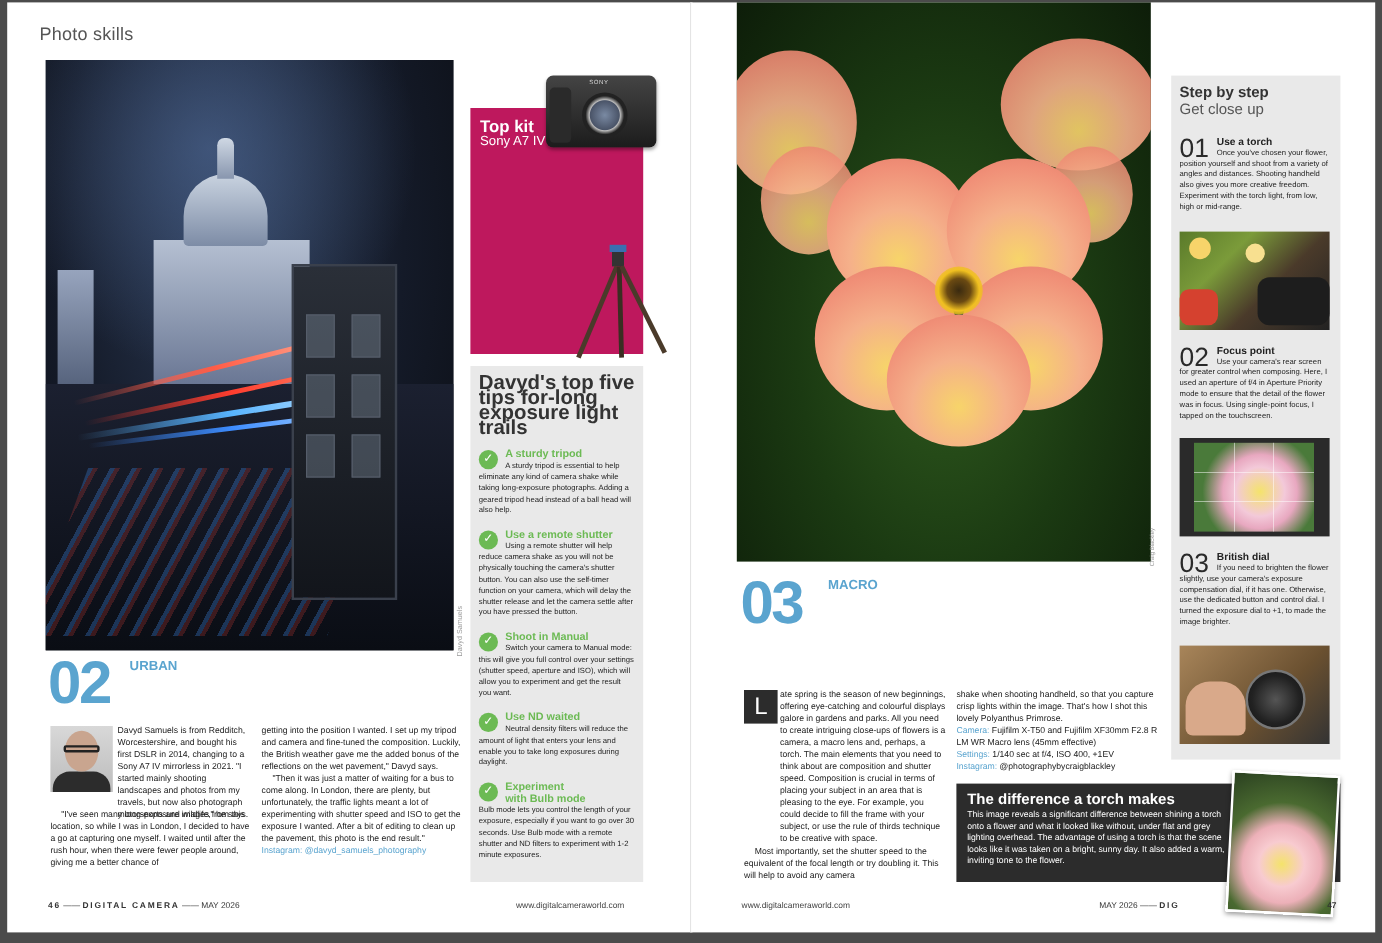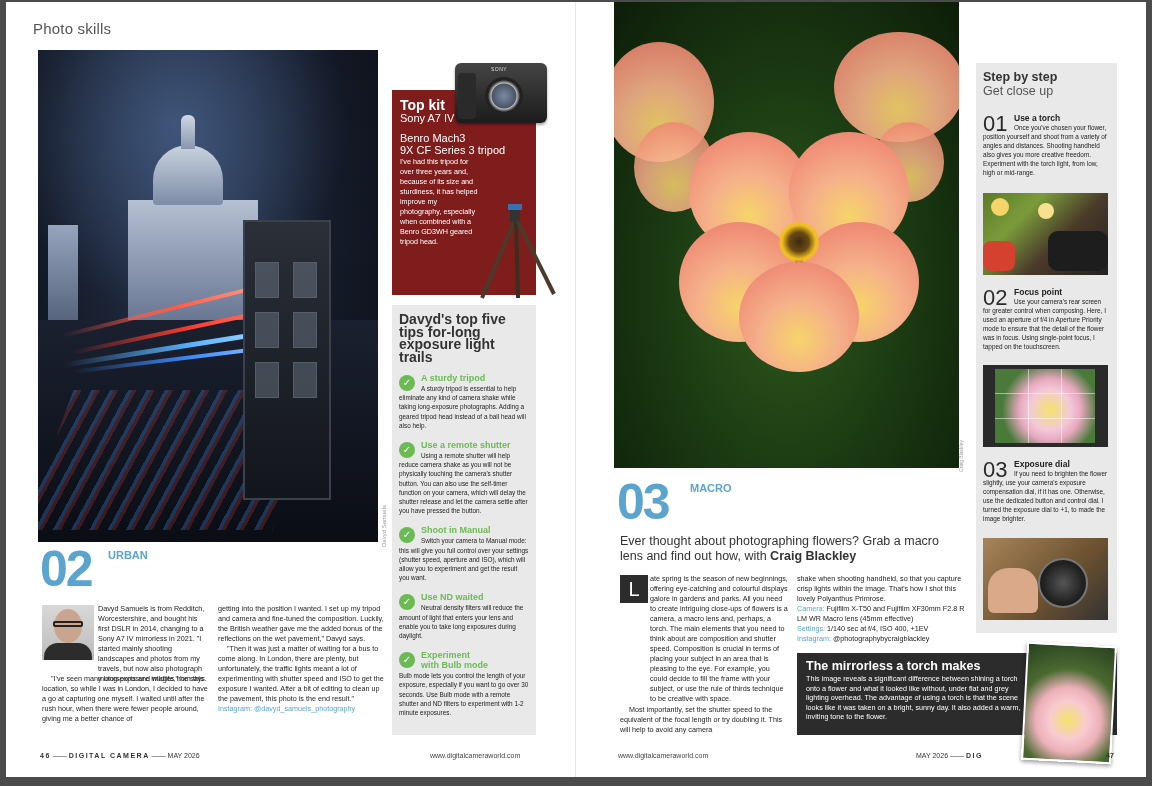--- a/index.html
+++ b/index.html
@@ -27,34 +27,34 @@
   .trail.r1 { left:20px; top:255px; width:240px; background: linear-gradient(90deg, rgba(255,80,60,0), #ff5c46, #ffb6a0); transform: rotate(-14deg); }
   .trail.r2 { left:30px; top:275px; width:250px; background: linear-gradient(90deg, rgba(255,60,40,0), #ff3d2e, #ff9a7a); transform: rotate(-12deg); }
   .trail.b1 { left:25px; top:292px; width:260px; background: linear-gradient(90deg, rgba(80,160,255,0), #58b4ff, #d8eeff); transform: rotate(-9deg); height:5px; }
   .trail.b2 { left:35px; top:305px; width:240px; background: linear-gradient(90deg, rgba(80,160,255,0), #3d8cff, #bde0ff); transform: rotate(-7deg); }
   .reflect { position:absolute; left:10px; top:340px; width:250px; height:140px; background: repeating-linear-gradient(100deg, rgba(70,150,255,0.35) 0 4px, rgba(255,70,60,0.25) 4px 8px, rgba(0,0,0,0) 8px 18px); transform: skewX(-20deg); opacity:0.8; }
   .phonebox { position:absolute; left:205px; top:170px; width:88px; height:280px; background: linear-gradient(180deg,#2a2f38,#12151b); border:2px solid #3a404c; }
   .phonebox .pane { position:absolute; width:24px; height:36px; background: rgba(180,200,220,0.25); border:1px solid #555d6a; }
   .photo-credit { position:absolute; font-size:6px; color:#999; writing-mode: vertical-rl; transform: rotate(180deg); }
 
   
-  .topkit { position:absolute; left:392px; top:90px; width:144px; height:205px; background:#7f1d1d; color:#fff; padding:8px 8px; }
+  .topkit { position:absolute; left:392px; top:90px; width:144px; height:205px; background:#be185d; color:#fff; padding:8px 8px; }
   .topkit h3 { font-size:14px; font-weight:bold; line-height:14px; }
   .topkit .sub { font-size:11px; line-height:12px; }
   .topkit p { font-size:7.2px; line-height:10px; margin-top:1px; }
   .topkit .item2 { margin-top:8px; }
   .camera-img { position:absolute; left:455px; top:63px; width:92px; height:60px; background: linear-gradient(180deg,#444,#1c1c1c); border-radius:6px; box-shadow: 0 2px 3px rgba(0,0,0,0.35); }
   .camera-img .grip { position:absolute; left:3px; top:10px; width:18px; height:46px; background:#2a2a2a; border-radius:4px; }
   .camera-img .lens-mount { position:absolute; left:30px; top:14px; width:38px; height:38px; border-radius:50%; background: radial-gradient(circle,#7a8aa3 0%,#4a5468 45%,#bbb 48%,#222 60%); }
   .camera-img .brand { position:absolute; left:36px; top:3px; font-size:5px; color:#ddd; letter-spacing:0.5px; }
   .tripod-img { position:absolute; left:470px; top:200px; width:90px; height:100px; }
 
   
   .tips { position:absolute; left:392px; top:305px; width:144px; height:430px; background:#e9e9e9; padding:8px 7px; }
-  .tips h3 { font-size:14px; line-height:12.5px; color:#333; font-weight:bold; }
+  .tips h3 { font-size:17px; line-height:12.5px; color:#333; font-weight:bold; }
   .tip { margin-top:10px; position:relative; }
   .tip .check { position:absolute; left:0; top:2px; width:16px; height:16px; border-radius:50%; background:#6cba54; color:#fff; font-size:10px; line-height:16px; text-align:center; }
   .tip .tip-title { padding-left:22px; font-size:9px; color:#6cba54; font-weight:bold; line-height:10px; }
   .tip p { font-size:6.4px; line-height:9.2px; color:#222; text-indent:22px; margin-top:1px; }
 
   
   .num02 { position:absolute; left:40px; top:545px; font-size:50px; font-weight:bold; color:#5aa4cf; line-height:48px; letter-spacing:-2px; }
   .kicker02 { position:absolute; left:108px; top:549px; font-size:11px; color:#5aa4cf; font-weight:bold; }
   .headline02 { position:absolute; left:108px; top:560px; width:290px; font-size:12.5px; line-height:13.5px; color:#222; }
   .headline02 b { font-weight:bold; }
@@ -150,25 +150,20 @@
       <div class="pane" style="left:48px;top:90px"></div>
       <div class="pane" style="left:10px;top:140px"></div>
       <div class="pane" style="left:48px;top:140px"></div>
     </div>
   </div>
   <div class="photo-credit" style="left:381px;top:505px">Davyd Samuels</div>
 
   <div class="topkit">
     <h3>Top kit</h3>
     <div class="sub">Sony A7 IV</div>
-    <div class="item2">
-      <div class="sub">Benro Mach3</div>
-      <div class="sub">9X CF Series 3 tripod</div>
-      <p style="width:80px">I've had this tripod for over three years and, because of its size and sturdiness, it has helped improve my photography, especially when combined with a Benro GD3WH geared tripod head.</p>
-    </div>
   </div>
   <div class="camera-img">
     <div class="grip"></div>
     <div class="lens-mount"></div>
     <div class="brand">SONY</div>
   </div>
   <svg class="tripod-img" viewBox="0 0 90 100">
     <rect x="38" y="4" width="14" height="6" fill="#3a6fb0"></rect>
     <rect x="40" y="10" width="10" height="12" fill="#333"></rect>
     <line x1="44" y1="22" x2="12" y2="98" stroke="#4a3a2a" stroke-width="4"></line>
@@ -240,21 +235,20 @@
       <div class="petal" style="left:-30px;top:70px;width:120px;height:120px"></div>
       <div class="petal" style="left:90px;top:70px;width:120px;height:120px"></div>
       <div class="petal" style="left:30px;top:110px;width:120px;height:110px"></div>
       <div class="eye"></div>
     </div>
   </div>
   <div class="credit-right">Craig Blackley</div>
 
   <div class="num03">03</div>
   <div class="kicker03">MACRO</div>
-  <div class="standfirst"><span>Ever thought about photographing flowers? Grab a macro lens and find out how, with </span><b>Craig Blackley</b></div>
 
   <div class="dropcap">L</div>
   <div class="body-col" style="left:650px;top:574px;width:138px"><span>ate spring is the season of new beginnings, offering eye-catching and colourful displays galore in gardens and parks. All you need to create intriguing close-ups of flowers is a camera, a macro lens and, perhaps, a torch. The main elements that you need to think about are composition and shutter speed. Composition is crucial in terms of placing your subject in an area that is pleasing to the eye. For example, you could decide to fill the frame with your subject, or use the rule of thirds technique to be creative with space.</span></div>
 
   <div class="body-col" style="left:620px;top:705px;width:168px">
       <span class="indent">Most importantly, set the shutter speed to the equivalent of the focal length or try doubling it. This will help to avoid any camera</span>
     </div>
   <div class="body-col" style="left:797px;top:574px;width:172px">
     <span>shake when shooting handheld, so that you capture crisp lights within the image. That's how I shot this lovely Polyanthus Primrose.</span><br>
     <span class="insta">Camera:</span><span> Fujifilm X-T50 and Fujifilm XF30mm F2.8 R LM WR Macro lens (45mm effective)</span><br>
@@ -283,31 +277,31 @@
       <div class="t">Focus point</div>
       <p>Use your camera's rear screen for greater control when composing. Here, I used an aperture of f/4 in Aperture Priority mode to ensure that the detail of the flower was in focus. Using single-point focus, I tapped on the touchscreen.</p>
     </div>
     <div class="step-img img-screen" style="top:302px">
       <div class="scr"></div>
         <div class="grid"></div>
     </div>
 
     <div class="step" style="top:396px">
       <div class="n">03</div>
-      <div class="t">Exposure dial</div>
+      <div class="t">British dial</div>
       <p>If you need to brighten the flower slightly, use your camera's exposure compensation dial, if it has one. Otherwise, use the dedicated button and control dial. I turned the exposure dial to +1, to made the image brighter.</p>
     </div>
     <div class="step-img img-dial" style="top:475px">
       <div class="thumb"></div>
         <div class="dial"></div>
     </div>
   </div>
 
   <div class="torch-box">
-    <h3>The mirrorless a torch makes</h3>
+    <h3>The difference a torch makes</h3>
     <p>This image reveals a significant difference between shining a torch onto a flower and what it looked like without, under flat and grey lighting overhead. The advantage of using a torch is that the scene looks like it was taken on a bright, sunny day. It also added a warm, inviting tone to the flower.</p>
   </div>
   <div class="torch-photo"></div>
 
   <div class="footer-url-right">www.digitalcameraworld.com</div>
   <div class="footer-right">
     <span>MAY 2026</span> —— <b>DIG</b>
   </div>
   <div class="footer-pagenum-right">47</div>
 </div>

